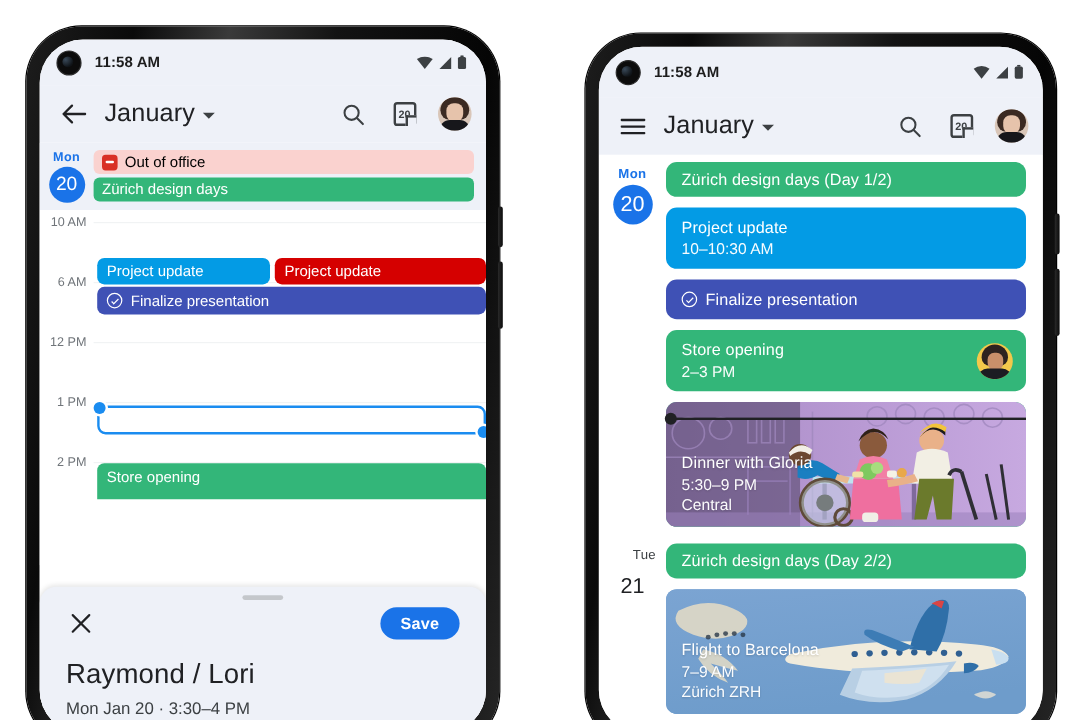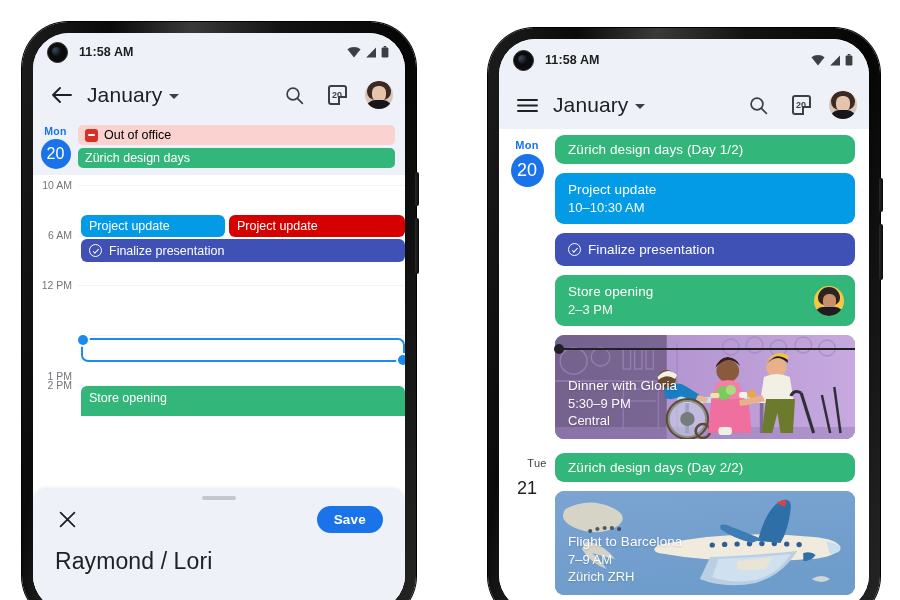--- a/index.html
+++ b/index.html
@@ -306,21 +306,21 @@
               <span>Zürich design days</span>
             </div>
           </div>
         </div>
 
         <div class="grid">
           <div class="gutter">
             <div class="hourlabel" style="top:10px;">10 AM</div>
             <div class="hourlabel" style="top:60px;">6 AM</div>
             <div class="hourlabel" style="top:110px;">12 PM</div>
-            <div class="hourlabel" style="top:160px;margin-top:41px;">1 PM</div>
+            <div class="hourlabel" style="top:160px;">1 PM</div>
             <div class="hourlabel" style="top:210px;">2 PM</div>
           </div>
           <div class="hourline" style="top:10px;"></div>
           <div class="hourline" style="top:60px;"></div>
           <div class="hourline" style="top:110px;"></div>
           <div class="hourline" style="top:160px;"></div>
           <div class="hourline" style="top:210px;"></div>
 
           <div class="evt" style="left:48px; width:144px; top:40px; height:22px; background:#039be5;">
             <span>Project update</span>
@@ -347,20 +347,21 @@
           <div class="grabber"></div>
           <div class="sheetbar">
             <div class="closebtn">
               <svg width="17" height="17" viewBox="0 0 17 17">
                   <path d="M1.6 1.6 L15.4 15.4 M15.4 1.6 L1.6 15.4" stroke="#202124" stroke-width="1.8" stroke-linecap="round"></path>
                 </svg>
             </div>
             <div class="savebtn">Save</div>
           </div>
           <div class="sheettitle">Raymond / Lori</div>
+          <div class="sheetsub">Mon Jan 20  ·  3:30–4 PM</div>
 
         </div>
 
       </div>
     </div>
   </div>
 
   <div class="phone right">
     <div class="side-btn" style="top:150px;height:34px;"></div>
     <div class="side-btn" style="top:196px;height:56px;"></div>

